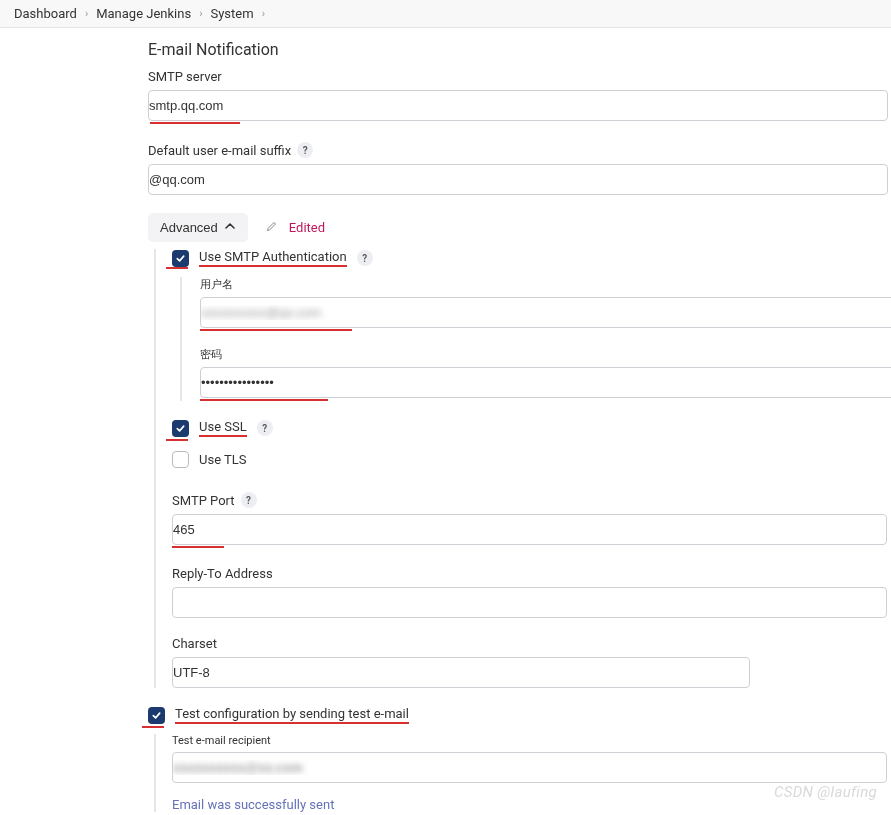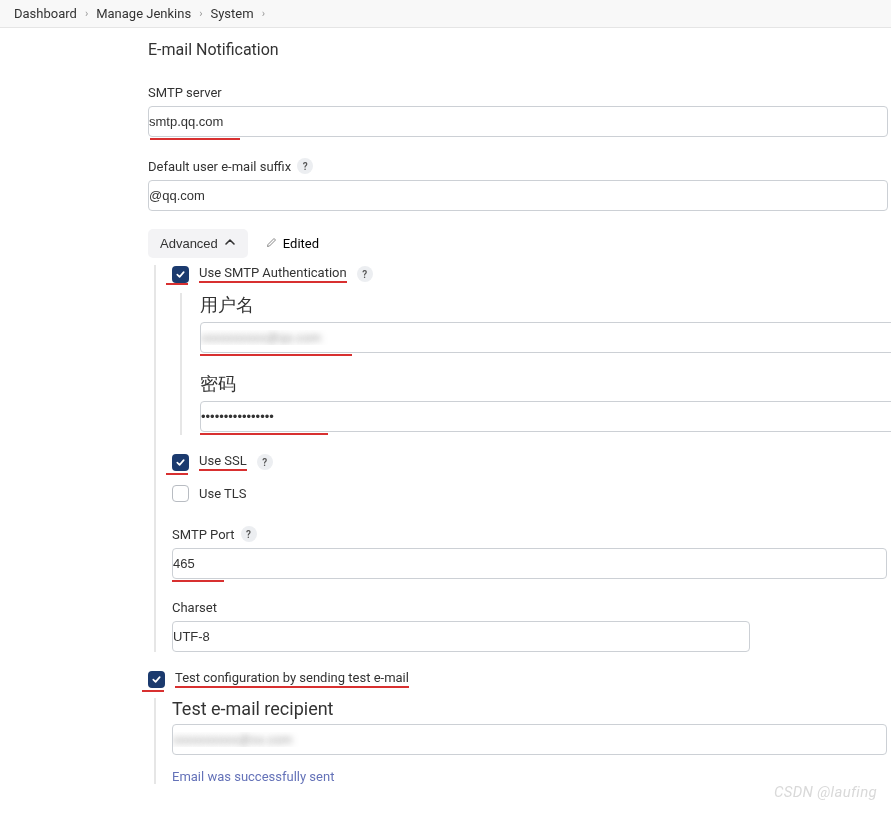--- a/index.html
+++ b/index.html
@@ -15,21 +15,21 @@
     border-bottom: 1px solid #e5e5e5;
     padding: 6px 14px;
     display: flex;
     align-items: center;
     gap: 8px;
     font-size: 13px;
   }
   .breadcrumb-item { color: #333; cursor: pointer; }
   .breadcrumb-sep { color: #999; font-size: 11px; }
   .content { padding: 12px 0 20px 148px; }
-  .section-title { font-size: 16px; color: #333; margin-bottom: 26px; font-weight: 400; }
+  .section-title { font-size: 16px; color: #333; margin-bottom: 10px; font-weight: 400; }
   .field { margin-bottom: 18px; }
   .field-label {
     font-size: 13px;
     color: #333;
     margin-bottom: 6px;
     display: flex;
     align-items: center;
     gap: 6px;
   }
   .help-badge {
@@ -74,22 +74,22 @@
     border: none;
     border-radius: 5px;
     padding: 7px 12px;
     font-size: 13px;
     color: #333;
     cursor: pointer;
   }
   .edited {
     display: inline-flex;
     align-items: center;
-    gap: 5px;
-    color: #000000;
+    gap: 11px;
+    color: #be185d;
     font-size: 13px;
   }
   .indent-block {
     border-left: 2px solid #e6e6e6;
     margin-left: 6px;
     padding-left: 16px;
   }
   .indent-block-2 {
     border-left: 2px solid #e6e6e6;
     margin-left: 8px;
@@ -107,21 +107,21 @@
     border-radius: 4px;
     display: inline-flex;
     align-items: center;
     justify-content: center;
     flex-shrink: 0;
     cursor: pointer;
   }
   .cbox-checked { background: #1b3a6e; }
   .cbox-checked svg { width: 11px; height: 11px; }
   .cbox-unchecked { border: 1.5px solid #b8bcc2; background: #fff; }
-  .sub-label { font-size: 18px; color: #333; margin: 6px 0 5px 0; }
+  .sub-label { font-size: 11px; color: #333; margin: 6px 0 5px 0; }
   .blurred {
     color: transparent;
     text-shadow: 0 0 6px rgba(80,80,80,0.6);
     user-select: none;
   }
   .status-text { color: #6472b8; font-size: 13px; margin-top: 14px; }
   .watermark {
     position: fixed;
     right: 14px;
     bottom: 14px;
@@ -224,38 +224,42 @@
 
     <div class="field" style="margin-top:14px;">
       <div class="field-label">
         <span>SMTP Port</span>
         <span class="help-badge">?</span>
       </div>
       <input class="text-input" style="width: 715px;" type="text" value="465">
       <div class="input-underline" style="width:52px;"></div>
     </div>
 
+    <div class="field">
+      <div class="field-label">Reply-To Address</div>
+      <input class="text-input" style="width: 715px;" type="text" value="">
+    </div>
 
     <div class="field">
       <div class="field-label">Charset</div>
       <input class="text-input" style="width: 578px;" type="text" value="UTF-8">
     </div>
   </div>
 
   <div class="checkbox-row" style="margin-top:18px;margin-bottom:4px;">
     <span class="cbox cbox-checked">
       <svg viewBox="0 0 12 12">
           <path d="M2.5 6.2 L5 8.6 L9.5 3.4" stroke="#fff" stroke-width="1.8" fill="none" stroke-linecap="round" stroke-linejoin="round"></path>
         </svg>
     </span>
     <span class="underline-red">Test configuration by sending test e-mail</span>
   </div>
   <div style="height:2px;background:#d83030;width:22px;margin:-2px 0 6px -6px;"></div>
 
   <div class="indent-block">
     <div class="sub-label">Test e-mail recipient</div>
-    <input class="text-input blurred" style="width: 715px;" type="text" value="xxxxxxxxxx@xx.com">
+    <input class="text-input blurred" style="width: 715px; font-weight: bold;" type="text" value="xxxxxxxxxx@xx.com">
     <div class="status-text">Email was successfully sent</div>
   </div>
 
 </div>
 
 <div class="watermark">CSDN @laufing</div>
 
 </body></html>

